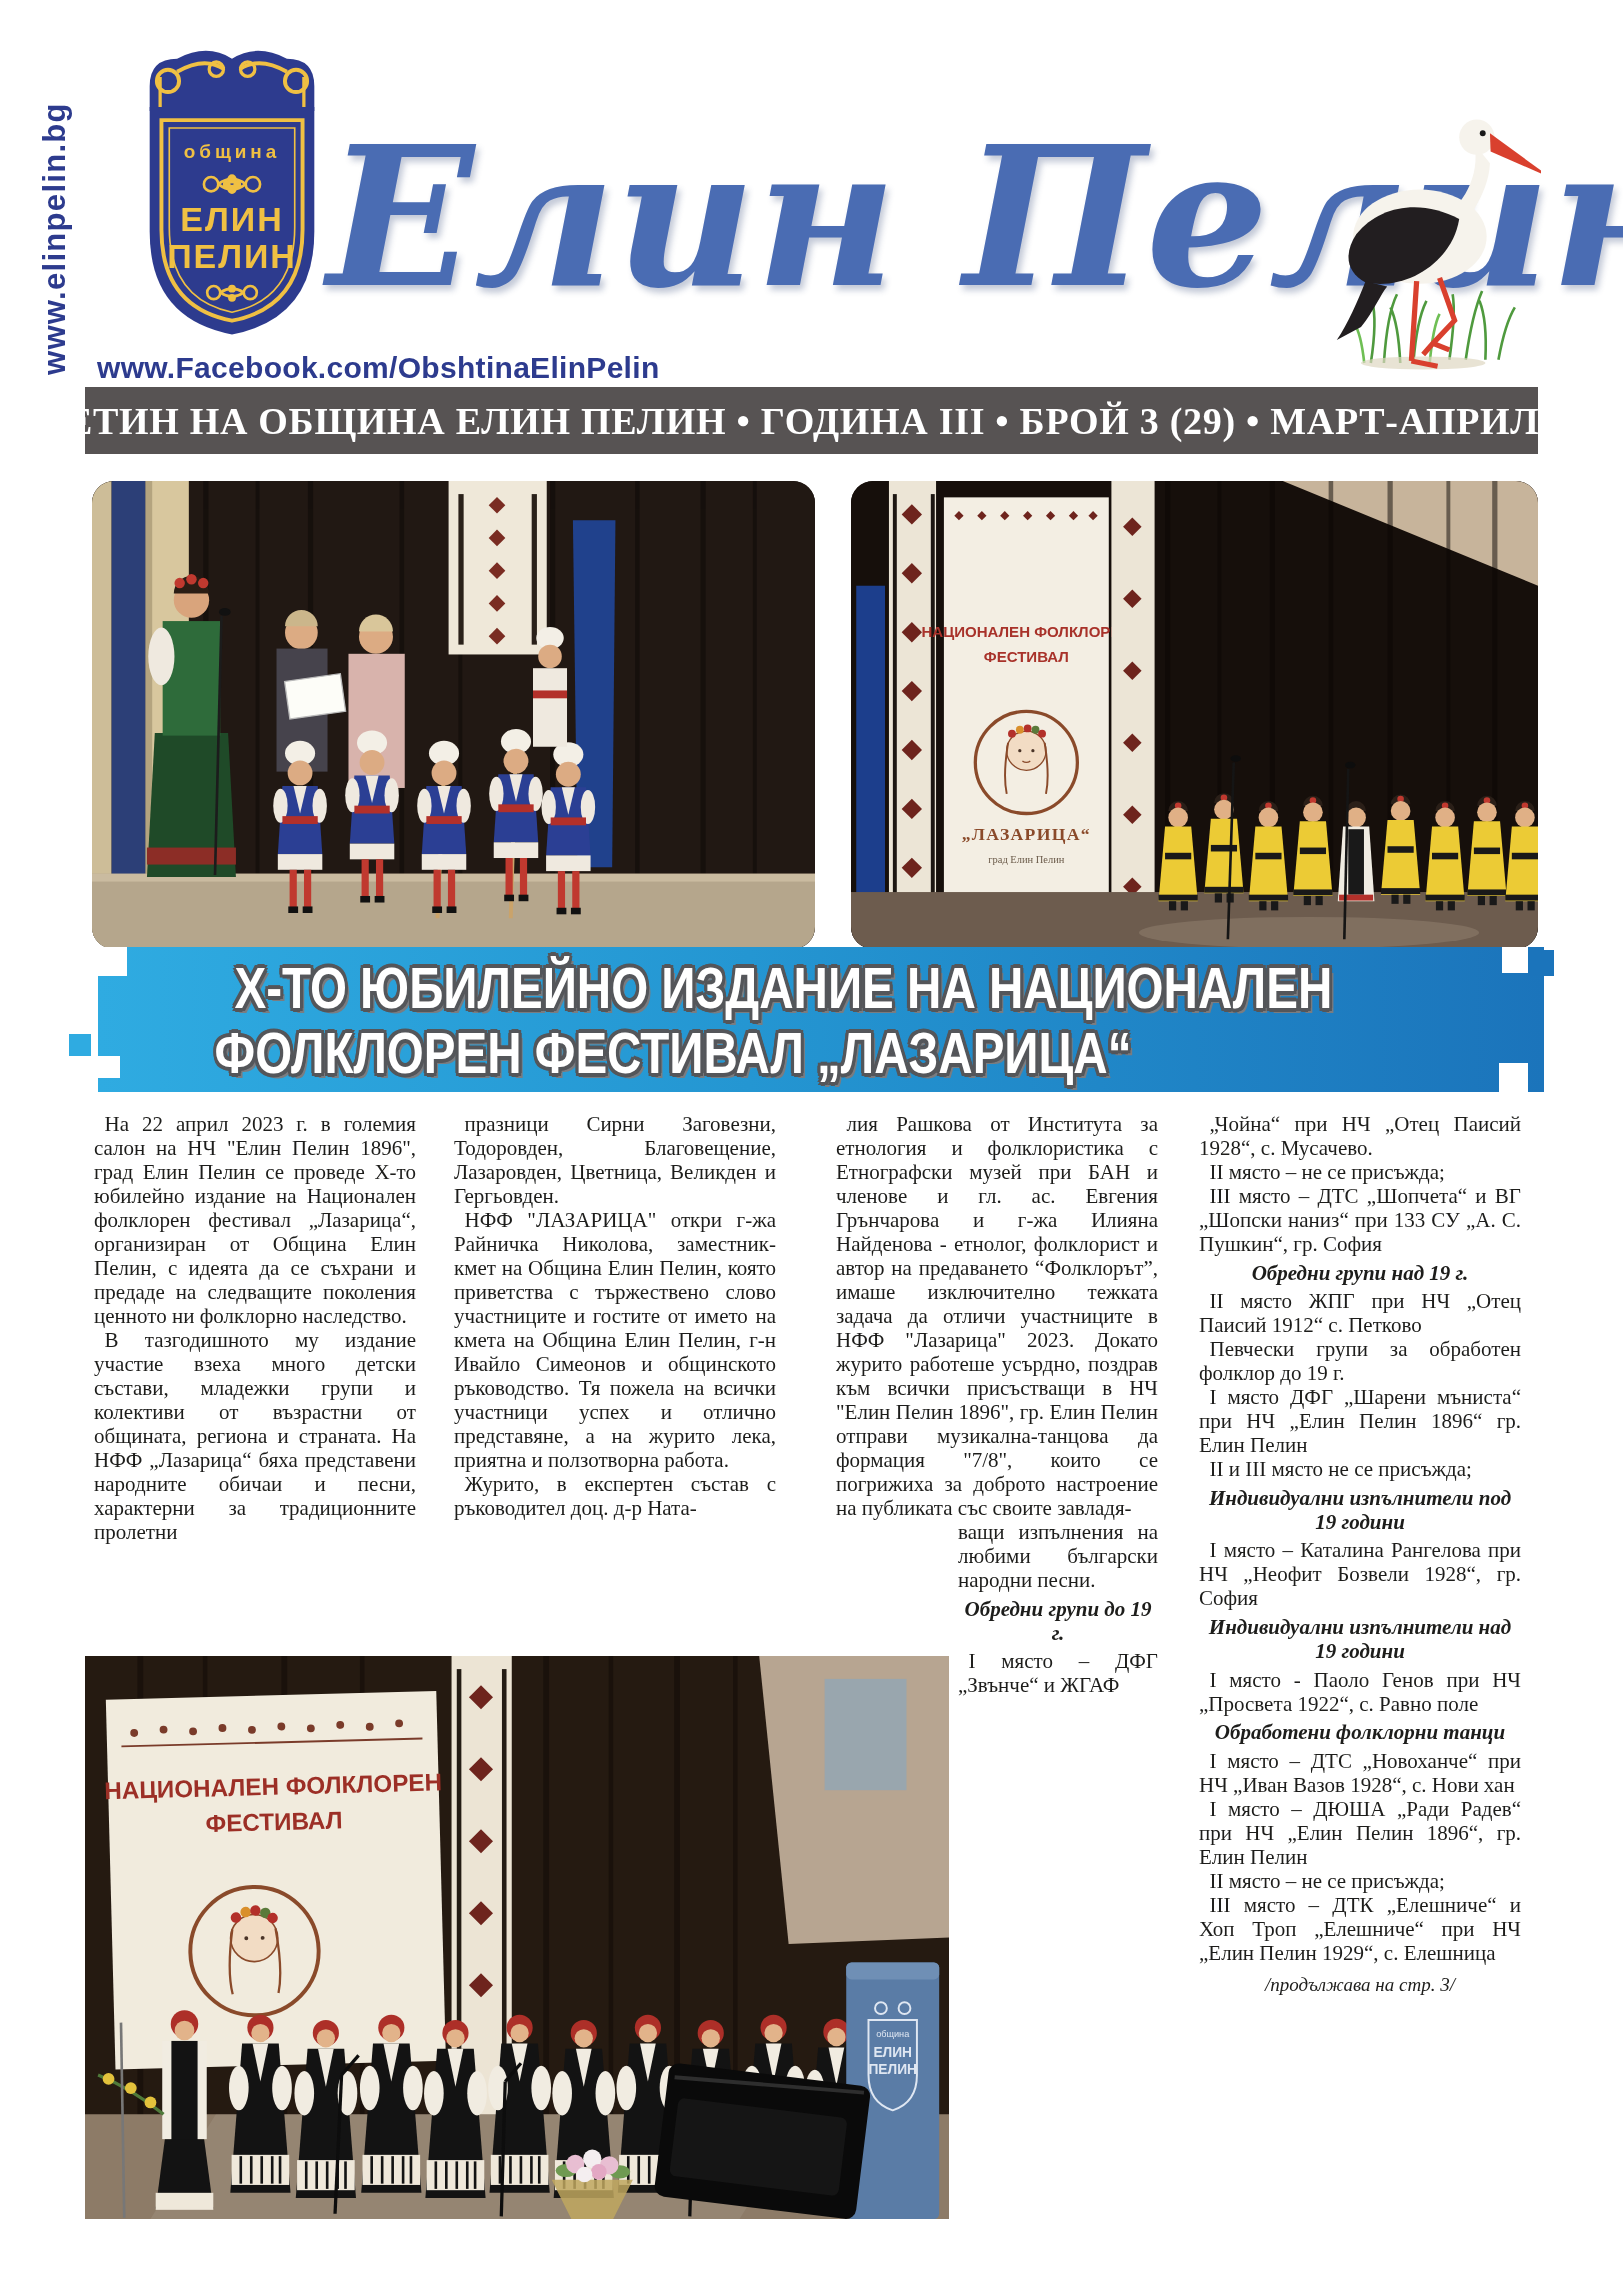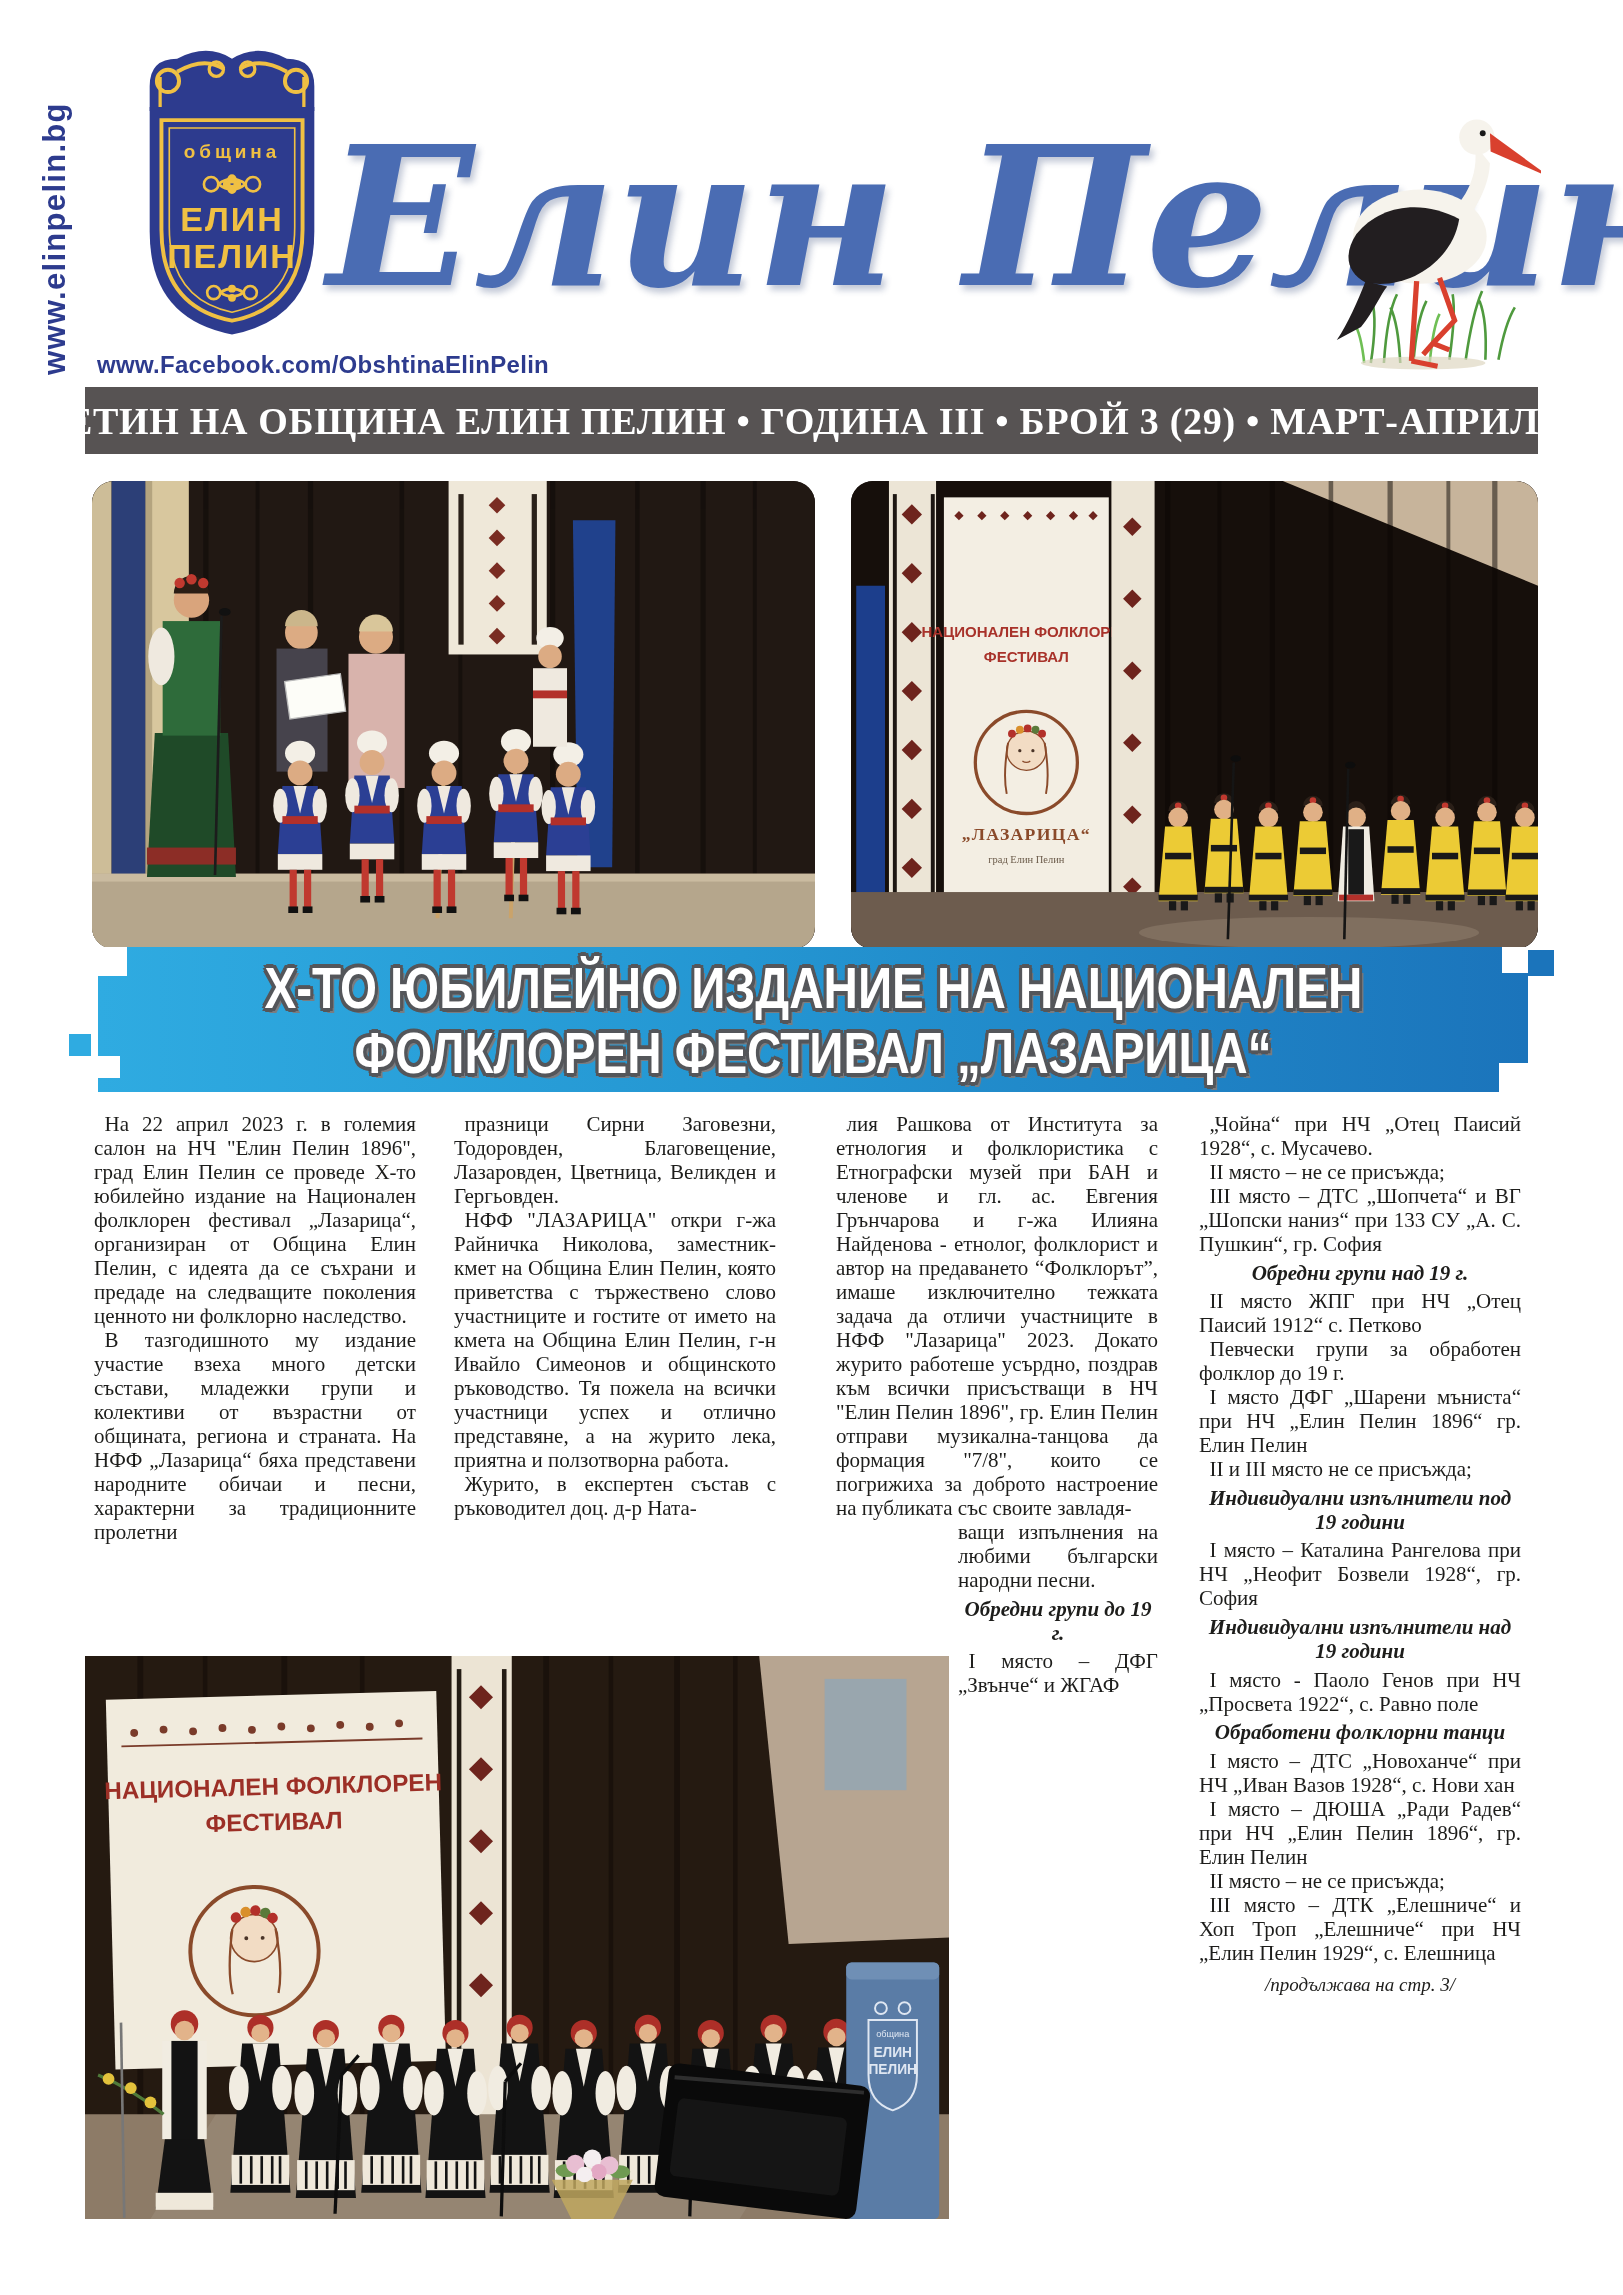--- a/index.html
+++ b/index.html
@@ -5,40 +5,40 @@
   html,body{margin:0;padding:0;background:#e9e9e9;}
   .page{position:relative;width:1623px;height:2295px;background:#ffffff;overflow:hidden;
         font-family:"Liberation Serif",serif;color:#1d1d1b;}
   .abs{position:absolute;}
 
   
   .vert-url{position:absolute;left:37px;top:60px;height:315px;writing-mode:vertical-rl;
             transform:rotate(180deg);font-family:"Liberation Sans",sans-serif;font-weight:bold;
             font-size:31px;color:#2d3b8e;letter-spacing:1.3px;}
   .fb-line{position:absolute;left:97px;top:351px;font-family:"Liberation Sans",sans-serif;
-           font-weight:bold;font-size:24px;color:#2d3b8e;letter-spacing:0.3px;text-align:right;}
+           font-weight:bold;font-size:30px;color:#2d3b8e;letter-spacing:0.3px;text-align:right;}
   .masthead-title{position:absolute;left:327px;top:77px;width:982px;height:281px;
                   font-family:"DejaVu Serif",serif;font-style:italic;font-weight:bold;
                   font-size:193px;line-height:281px;text-align:center;color:#4a6cb3;
                   text-shadow:3.3px 4.6px 6.5px rgba(40,60,110,.28);white-space:nowrap;}
   .issue-bar{position:absolute;left:85px;top:387px;width:1453px;height:67px;background:#575353;
              color:#ffffff;font-family:"Liberation Serif",serif;font-weight:bold;font-size:38px;
              display:flex;align-items:center;justify-content:center;letter-spacing:0.7px;white-space:nowrap;}
 
   
   .photo{position:absolute;overflow:hidden;background:#1b140f;}
   .photo-tl{left:92px;top:481px;width:723px;height:468px;border-radius:22px;}
   .photo-tr{left:851px;top:481px;width:687px;height:468px;border-radius:22px;}
   .photo-bottom{left:85px;top:1656px;width:864px;height:563px;}
   .photo svg{display:block;width:100%;height:100%;}
 
   
   .headline{position:absolute;left:98px;top:947px;width:1430px;height:145px;
             background:linear-gradient(90deg,#2fabe1 0%,#2496d2 45%,#1b74bb 100%);
-            display:flex;flex-direction:column;align-items:center;justify-content:center;}
+            display:flex;flex-direction:column;align-items:flex-start;justify-content:center;padding-left:16px;}
   .headline .hl{font-family:"Liberation Sans",sans-serif;font-weight:bold;color:#ffffff;
                 font-size:58px;line-height:65px;white-space:nowrap;display:inline-block;
                 transform:scaleX(.82);
                 text-shadow:-3.3px -3.3px 0 #54565a,3.3px -3.3px 0 #54565a,-3.3px 3.3px 0 #54565a,
                             3.3px 3.3px 0 #54565a,0 -3.9px 0 #54565a,0 3.9px 0 #54565a,
                             -3.9px 0 0 #54565a,3.9px 0 0 #54565a,5.2px 5.2px 0 #7a7c80;}
   .pxsq{position:absolute;}
 
   
   .col{position:absolute;width:322px;font-size:21px;line-height:24px;}

